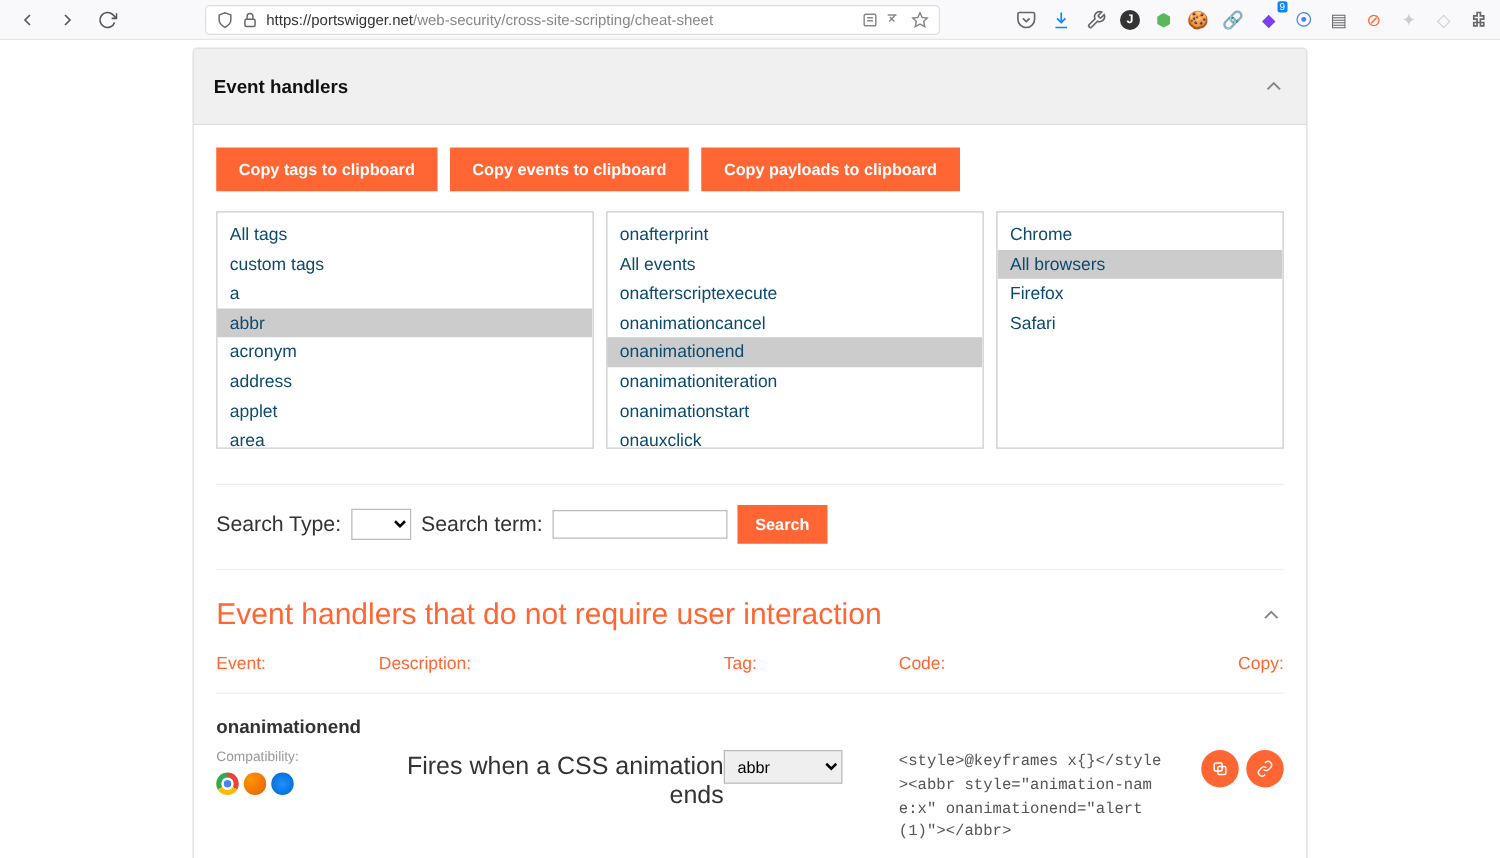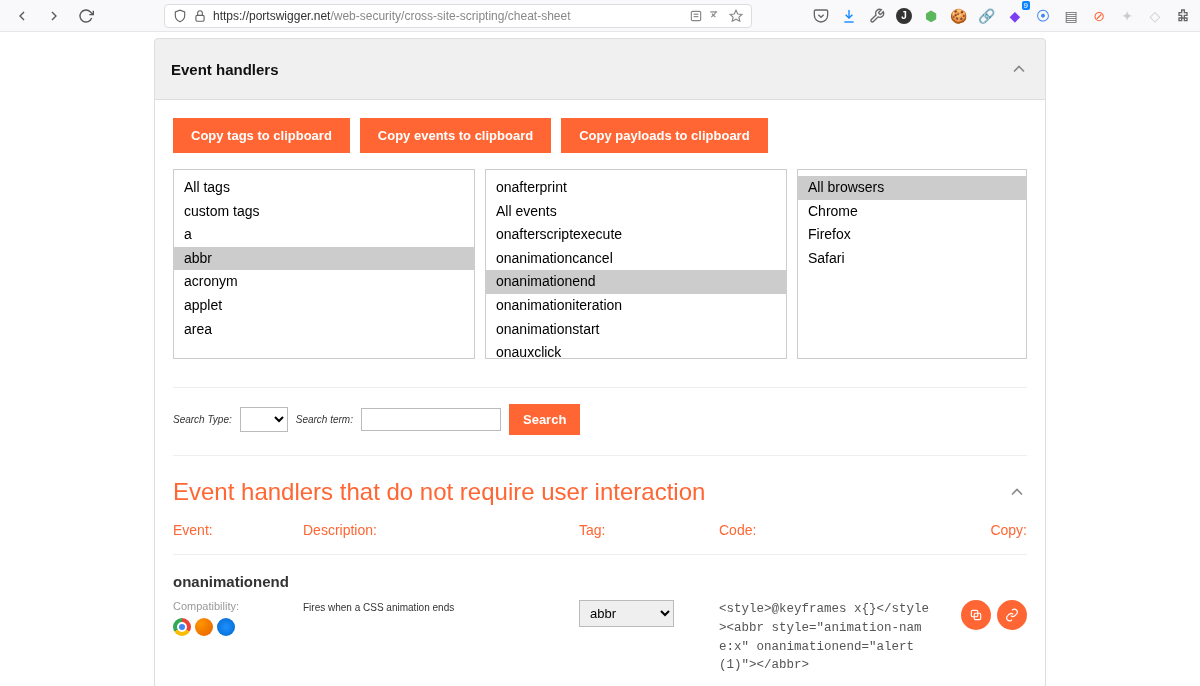--- a/index.html
+++ b/index.html
@@ -25,27 +25,27 @@
   
   .panel-body { border: 1px solid #ddd; border-top: none; padding: 18px; }
   
   .copy-buttons { display: flex; gap: 10px; margin-bottom: 16px; }
   .btn-orange { background: #ff6633; color: #fff; border: none; padding: 10px 18px; font-size: 13px; font-weight: bold; cursor: pointer; }
   .btn-orange.small { padding: 8px 14px; }
   
   .list-boxes { display: flex; gap: 10px; }
   .list-box { border: 1px solid #ccc; flex: 1 1 0; min-width: 0; height: 190px; overflow-y: auto; padding: 6px 0; }
   .list-box.browsers { flex: 0 0 230px; }
-  .list-item { padding: 2px 10px; font-size: 14px; color: #000000; line-height: 1.4; cursor: pointer; }
+  .list-item { padding: 2px 10px; font-size: 14px; color: #0c4a6e; line-height: 1.4; cursor: pointer; }
   .list-item.selected { background: #ccc; }
   
   .divider { border-top: 1px solid #eee; margin: 28px 0 12px; }
   
   .search-row { display: flex; align-items: center; gap: 8px; font-size: 14px; padding: 4px 0 20px; border-bottom: 1px solid #eee; }
-  .search-row label { font-size: 10px; font-style: italic; }
+  .search-row label { font-size: 17px; }
   .search-row select, .search-row input[type=text] { border: 1px solid #bbb; padding: 3px 6px; font-size: 13px; background: #fff; }
   .search-row select { width: 44px; padding-left: 40px; }
   .search-row input[type=text] { width: 140px; }
   
   .section-header { display: flex; align-items: center; justify-content: space-between; padding: 22px 0 10px; }
   .section-header h2 { color: #ff6633; font-size: 24px; font-weight: 400; }
   
   .table-header-row { display: flex; color: #ff6633; font-size: 14px; padding: 6px 0 16px; border-bottom: 1px solid #eee; }
   .col-event { width: 130px; }
   .col-desc { width: 276px; }
@@ -53,21 +53,21 @@
   .col-code { flex: 1; }
   .col-copy { width: 80px; text-align: right; }
   
   .result-row { padding: 18px 0 22px; border-bottom: 1px solid #eee; }
   .result-title { font-size: 15px; font-weight: bold; margin-bottom: 10px; }
   .result-body { display: flex; align-items: flex-start; }
   .compat-block { width: 130px; }
   .compat-label { font-size: 11px; color: #999; margin-bottom: 6px; }
   .compat-icons { display: flex; gap: 4px; }
   .compat-icons .bicon { width: 18px; height: 18px; border-radius: 50%; }
-  .desc-block { width: 276px; font-size: 10px; padding-top: 2px; }
+  .desc-block { width: 276px; font-size: 20px; padding-top: 2px; text-align: right; }
   .tag-block { width: 140px; padding-top: 0; }
   .tag-block select { border: 1px solid #bbb; padding: 4px 6px; font-size: 13px; width: 95px; }
   .code-block { flex: 1; font-family: "Courier New", monospace; font-size: 12.5px; color: #555; line-height: 1.5; word-break: break-all; padding-right: 16px; }
   .copy-block { width: 80px; display: flex; justify-content: flex-end; gap: 6px; }
   .round-btn { width: 30px; height: 30px; border-radius: 50%; background: #ff6633; display: flex; align-items: center; justify-content: center; color: #fff; }
   .round-btn svg { width: 14px; height: 14px; }
 </style>
 </head>
 <body>
 
@@ -164,36 +164,37 @@
       <button class="btn-orange">Copy payloads to clipboard</button>
     </div>
 
     <div class="list-boxes">
       <div class="list-box" id="tags-box">
           <div class="list-item">All tags</div>
           <div class="list-item">custom tags</div>
           <div class="list-item">a</div>
           <div class="list-item selected">abbr</div>
           <div class="list-item">acronym</div>
+          <div class="list-item">address</div>
           <div class="list-item">applet</div>
           <div class="list-item">area</div>
         </div>
       <div class="list-box" id="events-box">
           <div class="list-item">onafterprint</div>
           <div class="list-item">All events</div>
           <div class="list-item">onafterscriptexecute</div>
           <div class="list-item">onanimationcancel</div>
           <div class="list-item selected">onanimationend</div>
           <div class="list-item">onanimationiteration</div>
           <div class="list-item">onanimationstart</div>
           <div class="list-item">onauxclick</div>
         </div>
       <div class="list-box browsers" id="browsers-box">
+          <div class="list-item">Chrome</div>
           <div class="list-item selected">All browsers</div>
-          <div class="list-item">Chrome</div>
           <div class="list-item">Firefox</div>
           <div class="list-item">Safari</div>
         </div>
     </div>
 
     <div class="divider"></div>
 
     <div class="search-row">
       <label>Search Type:</label>
       <select><option>tag</option></select>

